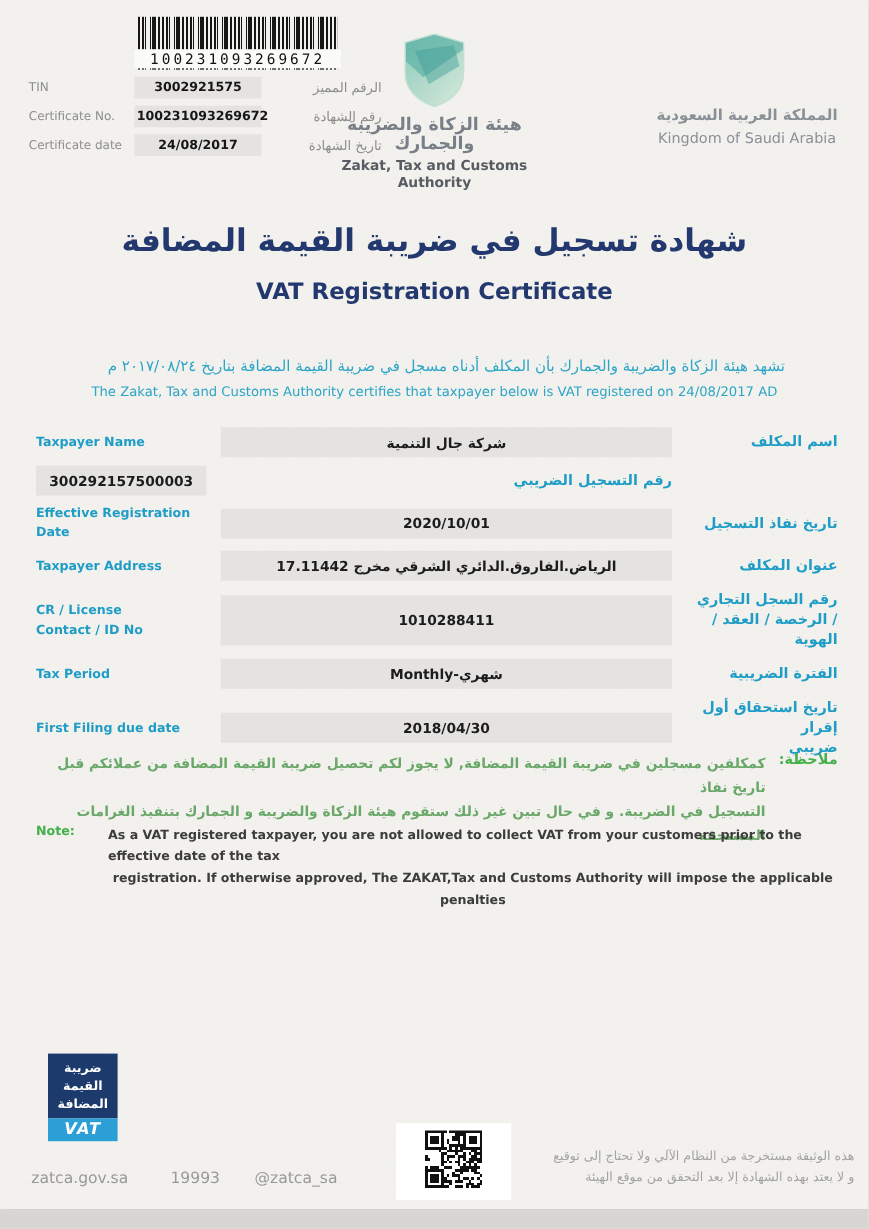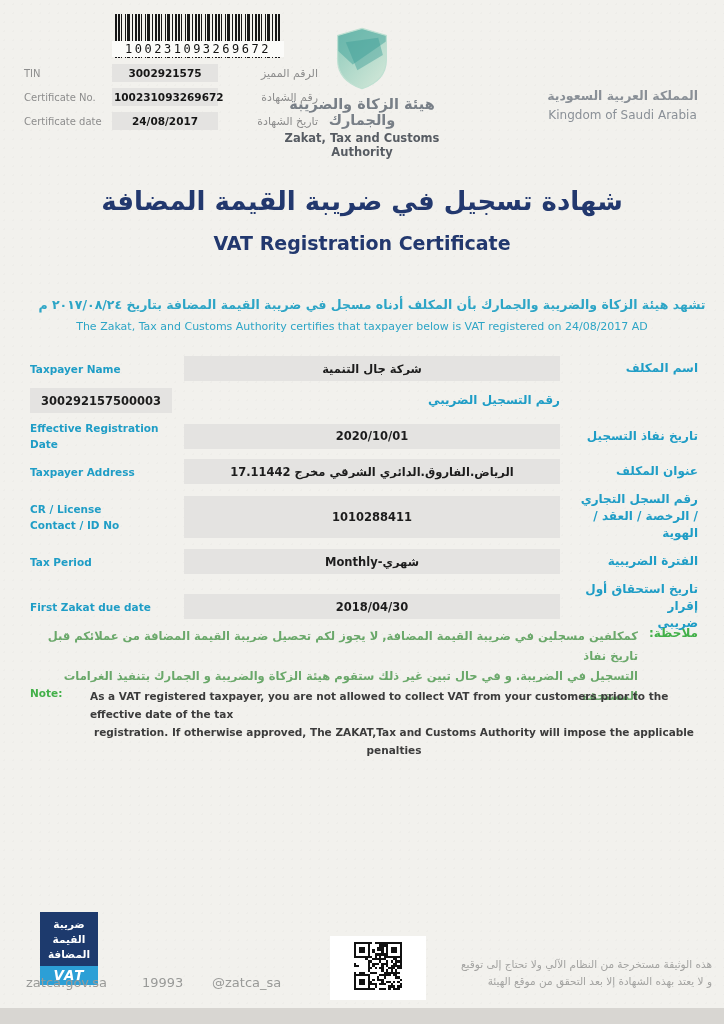--- a/index.html
+++ b/index.html
@@ -39,21 +39,21 @@
   .authority-ar{color:#787f87;font-weight:bold;font-size:14.5px;margin-top:2px;direction:rtl;}
   .authority-en{color:#575c63;font-weight:bold;font-size:11.5px;margin-top:3px;}
   .country{position:absolute;right:26px;top:88px;text-align:center;}
   .country-ar{color:#8a9097;font-weight:bold;font-size:12.5px;direction:rtl;}
   .country-en{color:#8a9097;font-size:12px;margin-top:5px;}
   
   .title{position:absolute;top:186px;left:0;width:100%;text-align:center;color:#22386e;}
   .title-ar{font-size:26px;font-weight:bold;direction:rtl;}
   .title-en{font-size:19px;font-weight:bold;margin-top:16px;}
   .statement{position:absolute;top:297px;left:0;width:100%;text-align:center;color:#2da5c6;}
-  .statement-ar{font-size:12.5px;font-weight:bold;direction:rtl;padding-left:20px;}
+  .statement-ar{font-size:12.5px;font-weight:normal;direction:rtl;padding-left:20px;}
   .statement-en{font-size:11px;font-weight:normal;margin-top:8px;}
   
   .vat-table{position:absolute;top:356px;left:30px;width:668px;}
   .trow{display:grid;grid-template-columns:142px 1fr 126px;column-gap:12px;align-items:center;margin-bottom:7px;}
   .tlabel-en{color:#1f9dc6;font-weight:bold;font-size:10.5px;line-height:16px;}
   .tlabel-en span{display:block;}
   .tvalue{background:#e4e3e1;min-height:25px;display:flex;align-items:center;justify-content:center;
           font-weight:bold;font-size:11.5px;color:#1c1c1c;}
   .trow.tall .tvalue{min-height:42px;}
   .tlabel-ar{color:#1f9dc6;font-weight:bold;font-size:12px;text-align:right;direction:rtl;line-height:17px;}
@@ -64,21 +64,21 @@
   .note-ar .nlabel{color:#43b049;font-weight:bold;font-size:12px;}
   .note-ar .ntext{color:#6aa86a;font-weight:bold;font-size:11.5px;line-height:20px;text-align:right;}
   .note-ar .ntext span{display:block;}
   .note-en{position:absolute;top:687px;left:30px;width:668px;
            display:grid;grid-template-columns:50px 1fr;column-gap:10px;}
   .note-en .nlabel{color:#43b049;font-weight:bold;font-size:10.5px;}
   .note-en .ntext{color:#3c3c3c;font-weight:bold;font-size:10.5px;line-height:18px;}
   .note-en .ntext span{display:block;}
   .note-en .ntext span.center{text-align:center;}
   
-  .vat-logo{position:absolute;left:40px;top:878px;width:58px;margin-top:34px;}
+  .vat-logo{position:absolute;left:40px;top:878px;width:58px;}
   .vat-logo .top{background:#1d3a6d;color:#fff;text-align:center;padding:5px 3px 4px;direction:rtl;}
   .vat-logo .top div{font-size:10.5px;font-weight:bold;line-height:15px;}
   .vat-logo .band{background:#2c9fd6;color:#fff;text-align:center;font-weight:bold;font-style:italic;
                   font-size:13.5px;height:19px;line-height:19px;letter-spacing:1px;}
   
   .footer-item{position:absolute;color:#999a98;font-size:13px;}
   .f-web{left:26px;top:975px;}
   .f-phone{left:142px;top:975px;}
   .f-social{left:212px;top:975px;}
   .qr-box{position:absolute;left:330px;top:936px;width:96px;height:64px;background:#ffffff;
@@ -203,21 +203,21 @@
           <span>Tax Period</span>
         </div>
       <div class="tvalue" dir="auto">شهري-Monthly</div>
       <div class="tlabel-ar">
           <span>الفترة الضريبية</span>
         </div>
     </div>
 
     <div class="trow">
       <div class="tlabel-en">
-          <span>First Zakat due date</span>
+          <span>First Filing due date</span>
         </div>
       <div class="tvalue" dir="auto">2018/04/30</div>
       <div class="tlabel-ar">
         <span>تاريخ استحقاق أول إقرار</span>
         <span>ضريبي</span>
       </div>
     </div>
   </div>
 
   <div class="note-ar">

